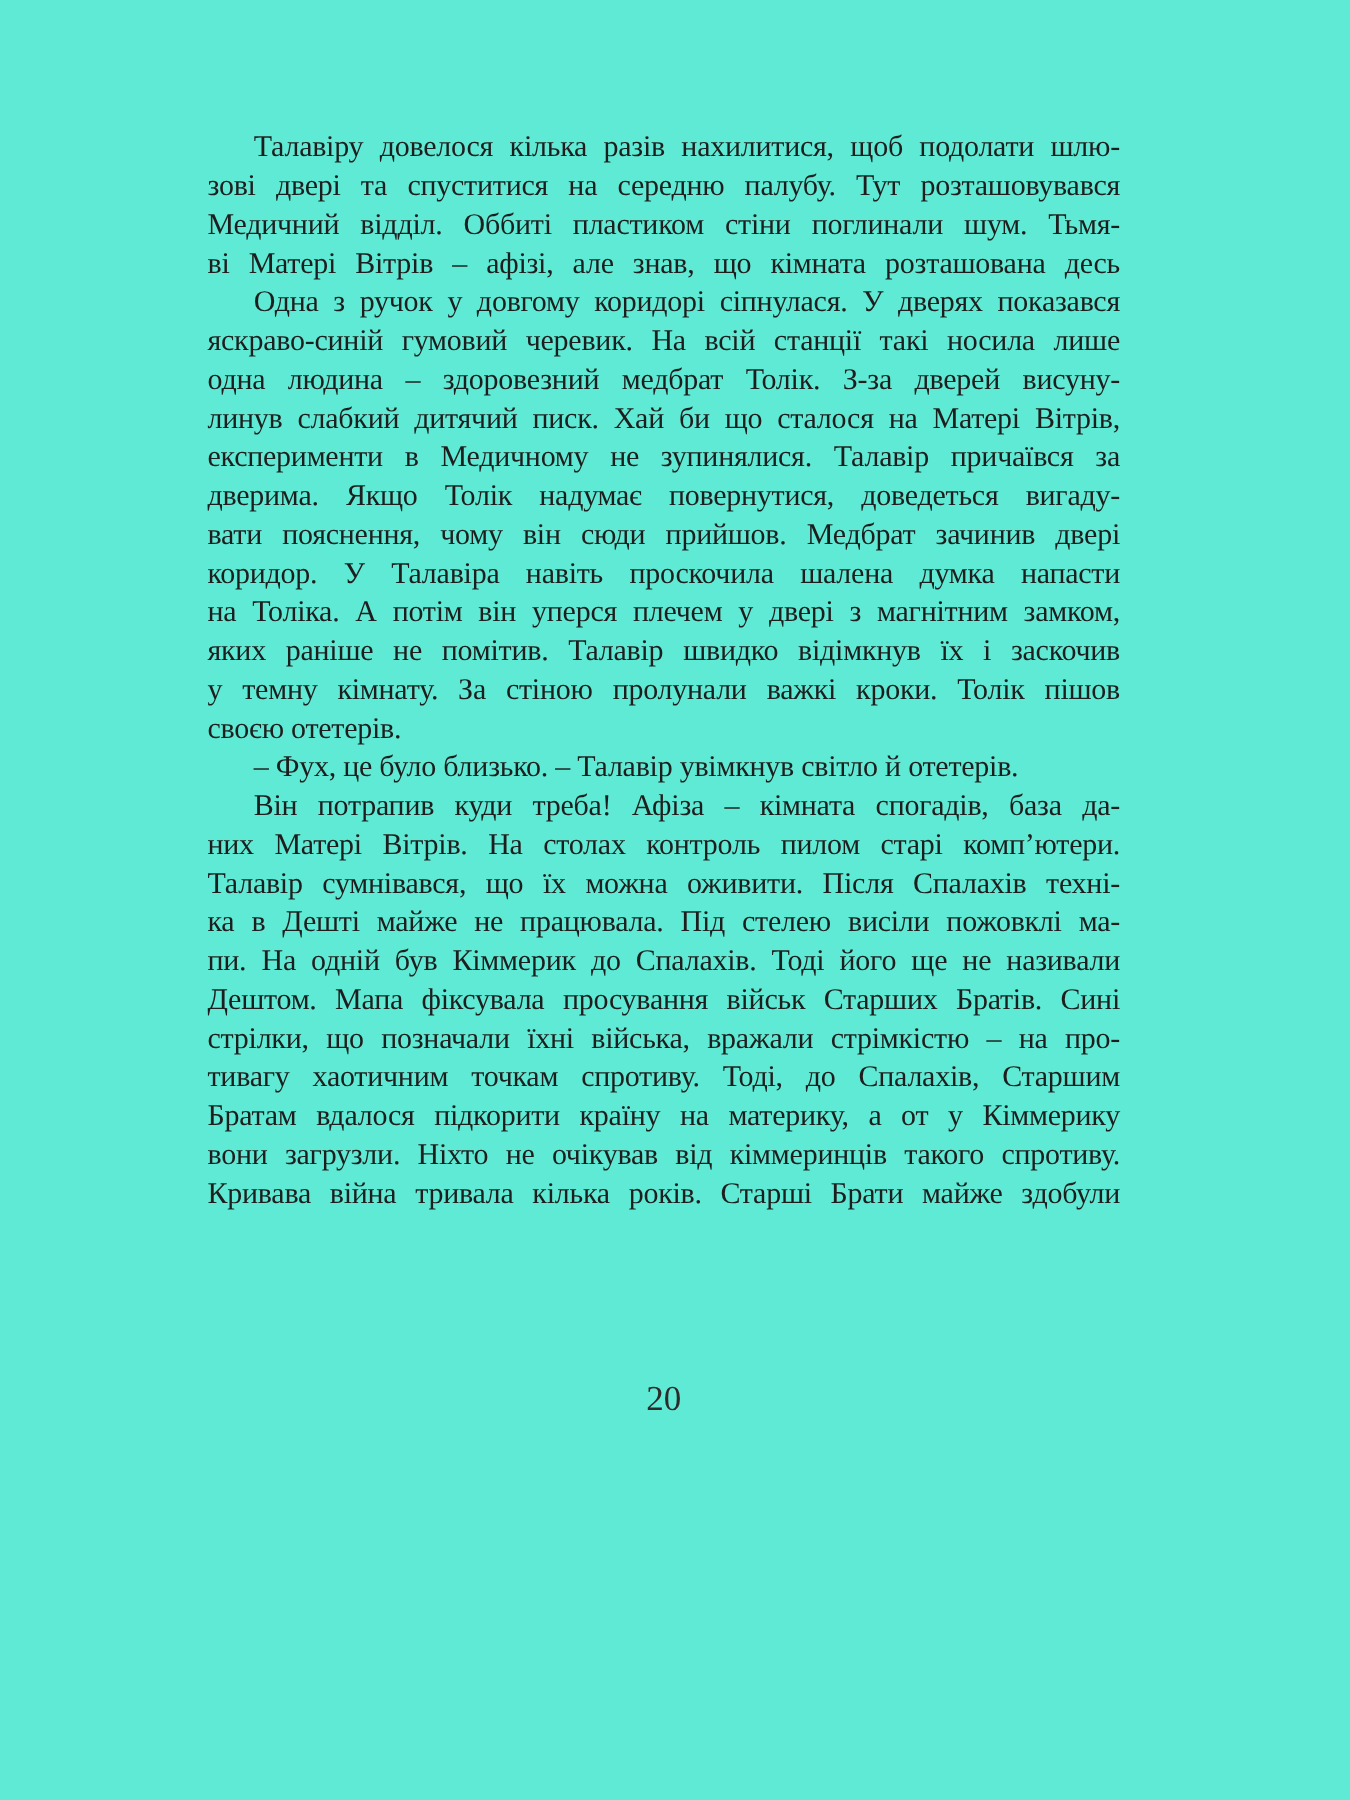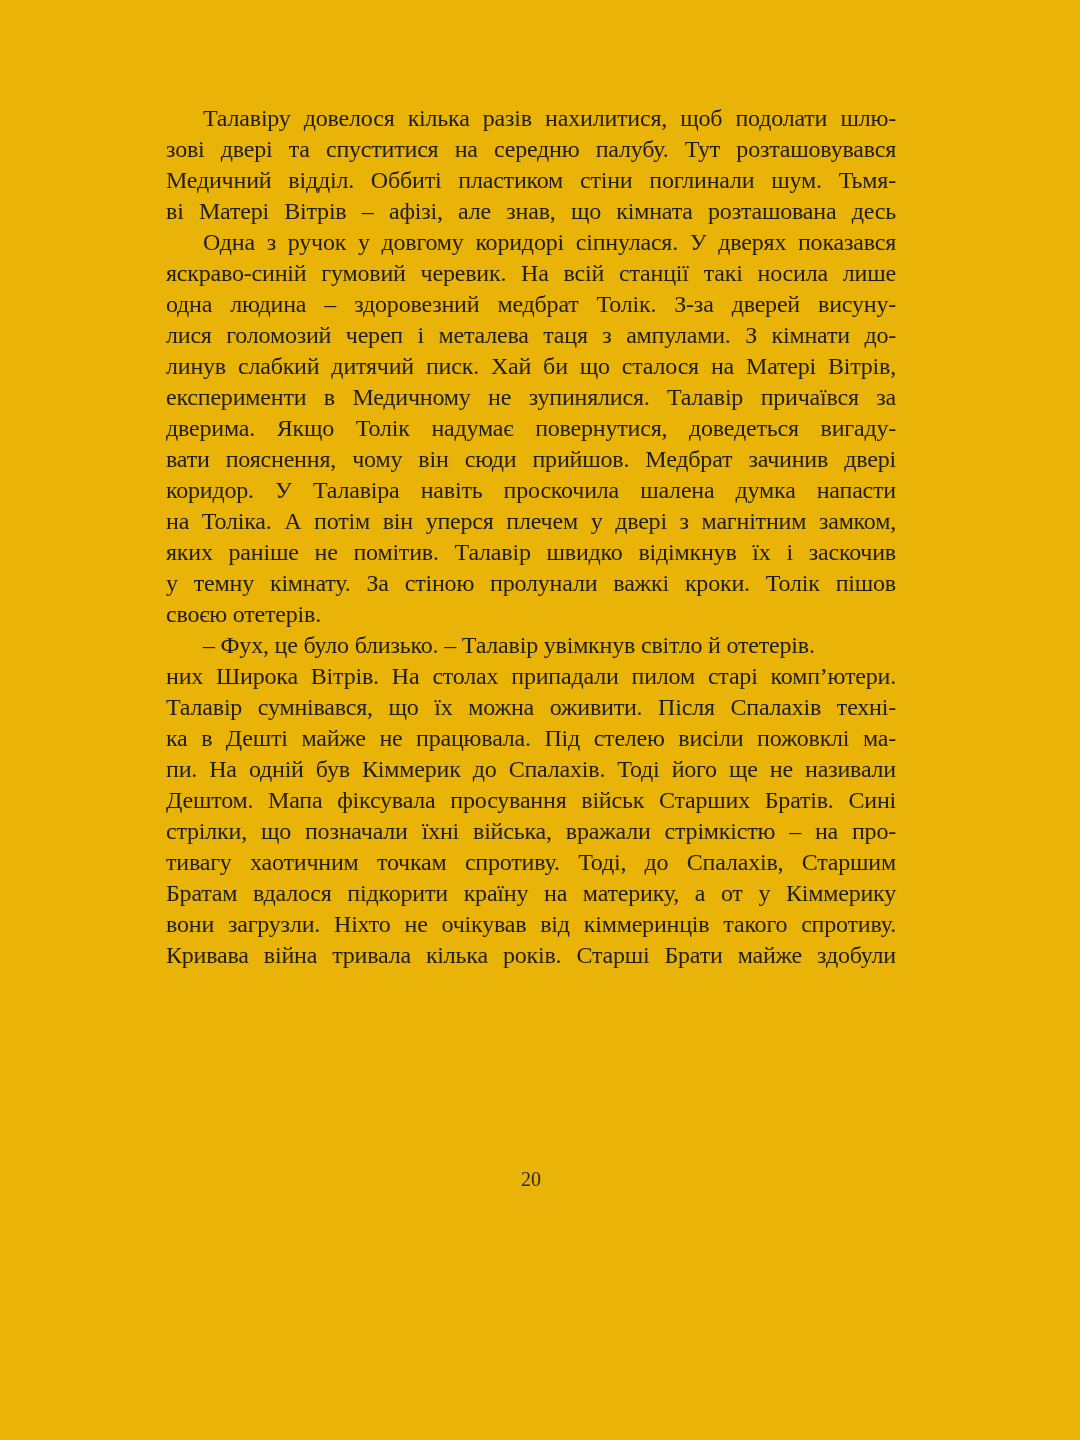--- a/index.html
+++ b/index.html
@@ -9,21 +9,21 @@
   }
   body {
     width: 1080px;
     height: 1440px;
     position: relative;
     font-family: "Liberation Serif", "DejaVu Serif", serif;
   }
   .book-page {
     position: absolute;
     inset: 0;
-    background: #eab308;
+    background: #5eead4;
   }
   .text-block {
     position: absolute;
     left: 166px;
     top: 103px;
     width: 730px;
     color: #1e1e1e;
     font-size: 24px;
     line-height: 31px;
     letter-spacing: -0.2px;
@@ -39,58 +39,58 @@
   }
   .line.first {
     text-indent: 37px;
   }
   .line.last {
     text-align-last: left;
   }
   .page-number {
     position: absolute;
     left: 166px;
-    top: 1168px;
+    top: 1104px;
     width: 730px;
     text-align: center;
-    font-size: 20px;
+    font-size: 28px;
     color: #2b2b2b;
   }
 </style>
 </head>
 <body>
 
 <div class="book-page">
   <div class="text-block" id="text-block">
       <div class="paragraph">
         <div class="line first">Талавіру довелося кілька разів нахилитися, щоб подолати шлю-</div>
         <div class="line">зові двері та спуститися на середню палубу. Тут розташовувався</div>
         <div class="line">Медичний відділ. Оббиті пластиком стіни поглинали шум. Тьмя-</div>
         <div class="line">ві Матері Вітрів – афізі, але знав, що кімната розташована десь</div>
       </div>
       <div class="paragraph">
         <div class="line first">Одна з ручок у довгому коридорі сіпнулася. У дверях показався</div>
         <div class="line">яскраво-синій гумовий черевик. На всій станції такі носила лише</div>
         <div class="line">одна людина – здоровезний медбрат Толік. З-за дверей висуну-</div>
-        <div class="line">лися голомозий череп і металева таця з ампулами. З кімнати до-</div>
         <div class="line">линув слабкий дитячий писк. Хай би що сталося на Матері Вітрів,</div>
         <div class="line">експерименти в Медичному не зупинялися. Талавір причаївся за</div>
         <div class="line">дверима. Якщо Толік надумає повернутися, доведеться вигаду-</div>
         <div class="line">вати пояснення, чому він сюди прийшов. Медбрат зачинив двері</div>
         <div class="line">коридор. У Талавіра навіть проскочила шалена думка напасти</div>
         <div class="line">на Толіка. А потім він уперся плечем у двері з магнітним замком,</div>
         <div class="line">яких раніше не помітив. Талавір швидко відімкнув їх і заскочив</div>
         <div class="line">у темну кімнату. За стіною пролунали важкі кроки. Толік пішов</div>
         <div class="line last">своєю отетерів.</div>
       </div>
       <div class="paragraph">
         <div class="line first last">– Фух, це було близько. – Талавір увімкнув світло й отетерів.</div>
       </div>
       <div class="paragraph">
-        <div class="line">них Широка Вітрів. На столах припадали пилом старі комп’ютери.</div>
+        <div class="line first">Він потрапив куди треба! Афіза – кімната спогадів, база да-</div>
+        <div class="line">них Матері Вітрів. На столах контроль пилом старі комп’ютери.</div>
         <div class="line">Талавір сумнівався, що їх можна оживити. Після Спалахів техні-</div>
         <div class="line">ка в Дешті майже не працювала. Під стелею висіли пожовклі ма-</div>
         <div class="line">пи. На одній був Кіммерик до Спалахів. Тоді його ще не називали</div>
         <div class="line">Дештом. Мапа фіксувала просування військ Старших Братів. Сині</div>
         <div class="line">стрілки, що позначали їхні війська, вражали стрімкістю – на про-</div>
         <div class="line">тивагу хаотичним точкам спротиву. Тоді, до Спалахів, Старшим</div>
         <div class="line">Братам вдалося підкорити країну на материку, а от у Кіммерику</div>
         <div class="line">вони загрузли. Ніхто не очікував від кіммеринців такого спротиву.</div>
         <div class="line">Кривава війна тривала кілька років. Старші Брати майже здобули</div>
       </div>

